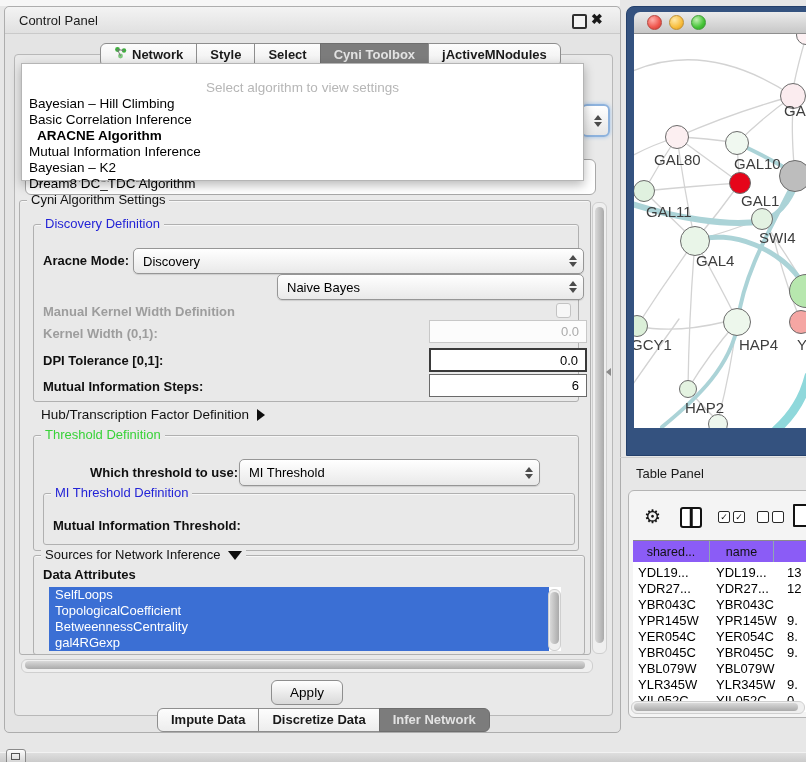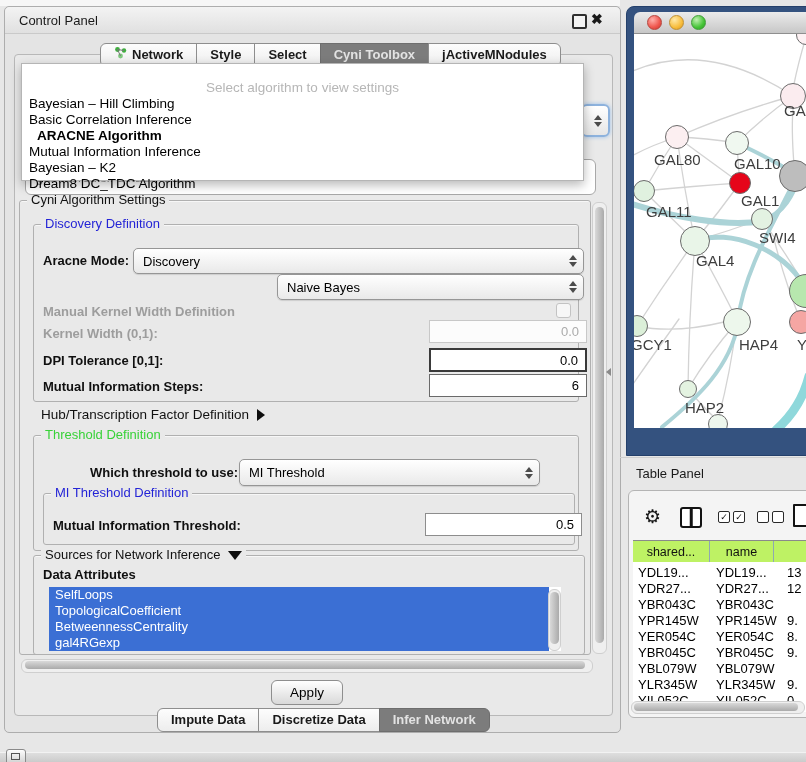--- a/index.html
+++ b/index.html
@@ -73,21 +73,21 @@
   .node{position:absolute;border-radius:50%;border:1px solid #6b6b6b;box-sizing:border-box;}
   .node-label{position:absolute;font-size:15px;color:#3e3e3e;white-space:nowrap;}
   
   .tp-title{left:636px;top:466px;font-size:13px;color:#1a1a1a;}
   .tp{left:628px;top:490px;width:184px;height:226px;background:#f4f4f4;border:1px solid #b4b4b4;border-radius:6px;}
   .tp-gear{font-size:19px;color:#161616;line-height:19px;}
   .tp-split{width:18px;height:17px;border:2.5px solid #131313;border-radius:3px;position:relative;background:#fff;}
   .tp-split::after{content:"";position:absolute;left:50%;top:0;bottom:0;width:2.5px;background:#131313;transform:translateX(-50%);}
   .mini-chk{width:10px;height:10px;border:1.5px solid #2a2a2a;border-radius:2px;font-size:9px;line-height:10px;text-align:center;color:#111;background:#fff;}
   .tp-doc{width:14px;height:19px;border:2px solid #131313;background:#fff;border-radius:1px;}
-  .th-cell{position:absolute;top:0;height:21px;background:#bef264;border-right:1px solid #8fa8b2;
+  .th-cell{position:absolute;top:0;height:21px;background:#8b5cf6;border-right:1px solid #8fa8b2;
            display:flex;align-items:center;justify-content:center;font-size:12.5px;color:#111;box-sizing:border-box;}
   .tr-text{position:absolute;font-size:13px;color:#000;white-space:nowrap;}
   .strip{left:0;top:752px;width:806px;height:10px;background:linear-gradient(#dedede,#c9c9c9);border-top:1px solid #f2f2f2;}
   .mini-btn{left:6px;top:749px;width:18px;height:14px;border:1px solid #8a8a8a;border-radius:3px;
             background:linear-gradient(#fdfdfd,#cfcfcf);z-index:5;}
   .mini-btn::after{content:"";position:absolute;left:4px;top:3px;width:7px;height:5px;border:1px solid #555;}
 </style>
 </head>
 <body>
 
@@ -206,23 +206,20 @@
       <span class="arrows">
           <span class="tri-up"></span>
           <span class="tri-dn"></span>
         </span>
     </div>
 
     <div class="abs grp" style="left:38px;top:486px;width:530px;height:50px;"></div>
     <span class="abs grp-title t-blue" style="left:46px;top:479px;">MI Threshold Definition</span>
 
     <span class="abs lbl" style="left:48px;top:511px;">Mutual Information Threshold:</span>
-    <div class="abs field" style="left:420px;top:506px;width:141px;height:21px;">
-      <span>0.5</span>
-    </div>
 
     <div class="abs grp" style="left:28px;top:548px;width:550px;height:98px;"></div>
     <div class="abs grp-title t-black" style="left:36px;top:541px;display:flex;align-items:center;gap:7px;">
       <span>Sources for Network Inference</span>
       <span class="tri-down-big"></span>
     </div>
     <span class="abs lbl" style="left:38px;top:560px;">Data Attributes</span>
     <div class="abs list" id="attr-list" style="left:44px;top:580px;width:512px;height:64px;">
         <div class="list-item sel">SelfLoops</div>
         <div class="list-item sel">TopologicalCoefficient</div>

